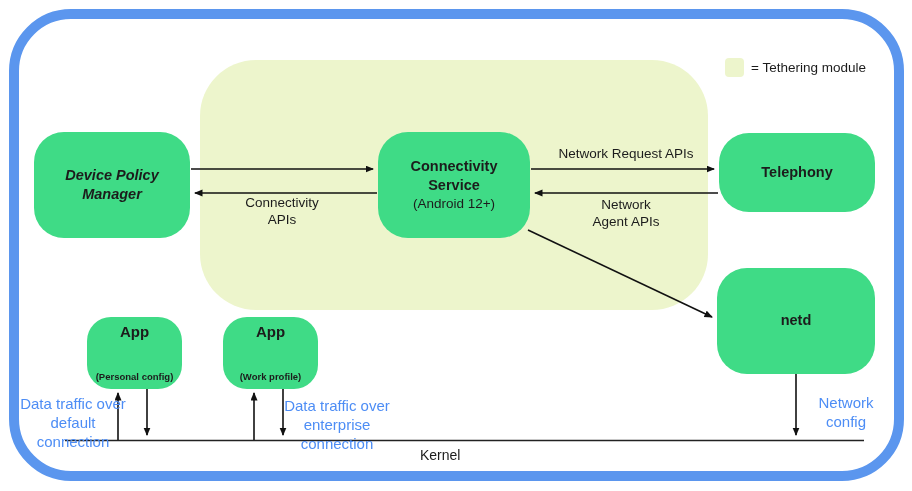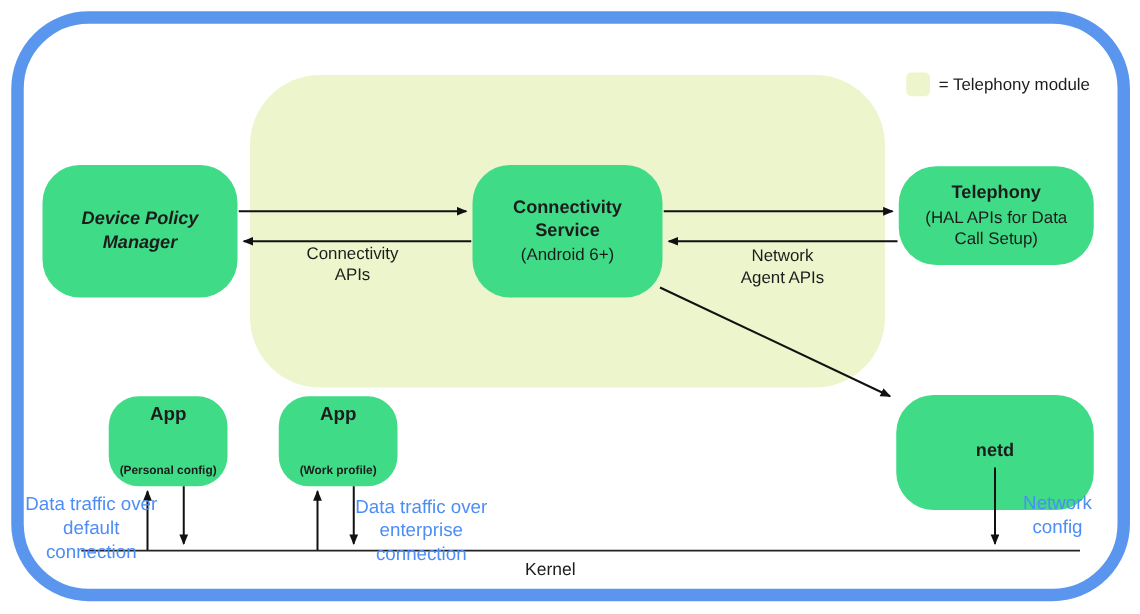--- a/index.html
+++ b/index.html
@@ -42,40 +42,38 @@
 </style>
 </head>
 <body>
 
 <div class="canvas">
 
   <div class="outer-frame"></div>
   <div class="tether-region"></div>
 
   <div class="legend-swatch"></div>
-  <div class="legend-label">= Telephony module</div>
+  <div class="legend-label">= Tethering module</div>
 
   <div class="node" style="left:34px;top:132px;width:156px;height:106px;font-style:italic;">
     <div class="title">Device Policy
 Manager</div>
   </div>
 
   <div class="node" style="left:378px;top:132px;width:152px;height:106px;">
     <div class="title">Connectivity
 Service</div>
-    <div class="subtitle">(Android 6+)</div>
+    <div class="subtitle">(Android 12+)</div>
   </div>
 
   <div class="node" style="left:719px;top:133px;width:156px;height:79px;">
     <div class="title">Telephony</div>
-    <div class="subtitle">(HAL APIs for Data
-Call Setup)</div>
   </div>
 
-  <div class="node" style="left:717px;top:268px;width:158px;height:92px;margin-top:48px;">
+  <div class="node" style="left:717px;top:268px;width:158px;height:106px;">
     <div class="title">netd</div>
   </div>
 
   <div class="node small" style="left:87px;top:317px;width:95px;height:72px;">
     <div class="title">App</div>
     <div class="subtitle">(Personal config)</div>
   </div>
 
   <div class="node small" style="left:223px;top:317px;width:95px;height:72px;">
     <div class="title">App</div>
@@ -94,20 +92,21 @@
     <line x1="718" y1="193" x2="535" y2="193" stroke="#111111" stroke-width="1.6" marker-end="url(#ah)"></line>
     <line x1="528" y1="230" x2="712" y2="317" stroke="#111111" stroke-width="1.6" marker-end="url(#ah)"></line>
     <line x1="796" y1="374" x2="796" y2="435" stroke="#111111" stroke-width="1.6" marker-end="url(#ah)"></line>
     <line x1="118" y1="440" x2="118" y2="393" stroke="#111111" stroke-width="1.6" marker-end="url(#ah)"></line>
     <line x1="147" y1="389" x2="147" y2="435" stroke="#111111" stroke-width="1.6" marker-end="url(#ah)"></line>
     <line x1="254" y1="440" x2="254" y2="393" stroke="#111111" stroke-width="1.6" marker-end="url(#ah)"></line>
     <line x1="283" y1="389" x2="283" y2="435" stroke="#111111" stroke-width="1.6" marker-end="url(#ah)"></line>
     <line x1="65" y1="440.5" x2="864" y2="440.5" stroke="#222222" stroke-width="1.4"></line>
   </svg>
 
+  <div class="edge-label" style="left:540px;top:146px;width:172px;">Network Request APIs</div>
   <div class="edge-label" style="left:226px;top:195px;width:112px;">Connectivity
 APIs</div>
   <div class="edge-label" style="left:570px;top:197px;width:112px;">Network
 Agent APIs</div>
   <div class="edge-label blue" style="left:15px;top:394px;width:116px;">Data traffic over
 default connection</div>
   <div class="edge-label blue" style="left:281px;top:396px;width:112px;">Data traffic over
 enterprise connection</div>
   <div class="edge-label blue" style="left:810px;top:393px;width:72px;">Network
 config</div>

